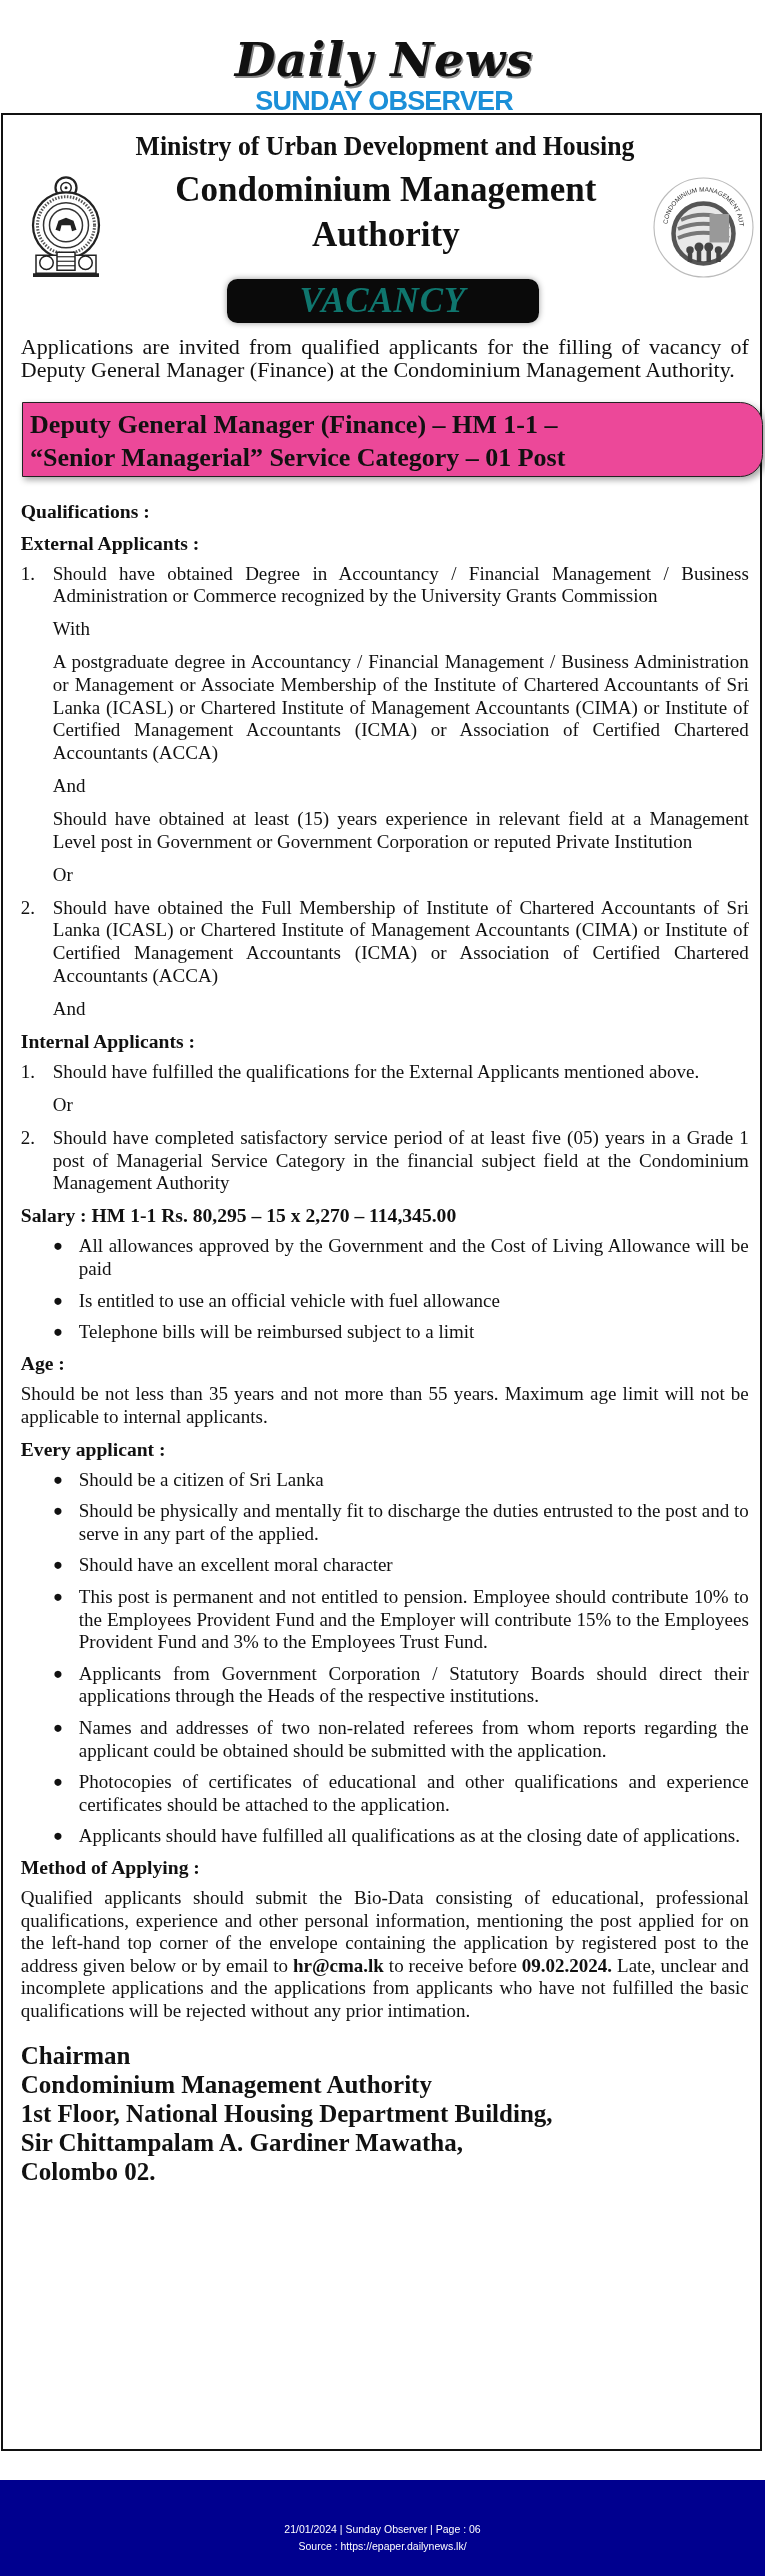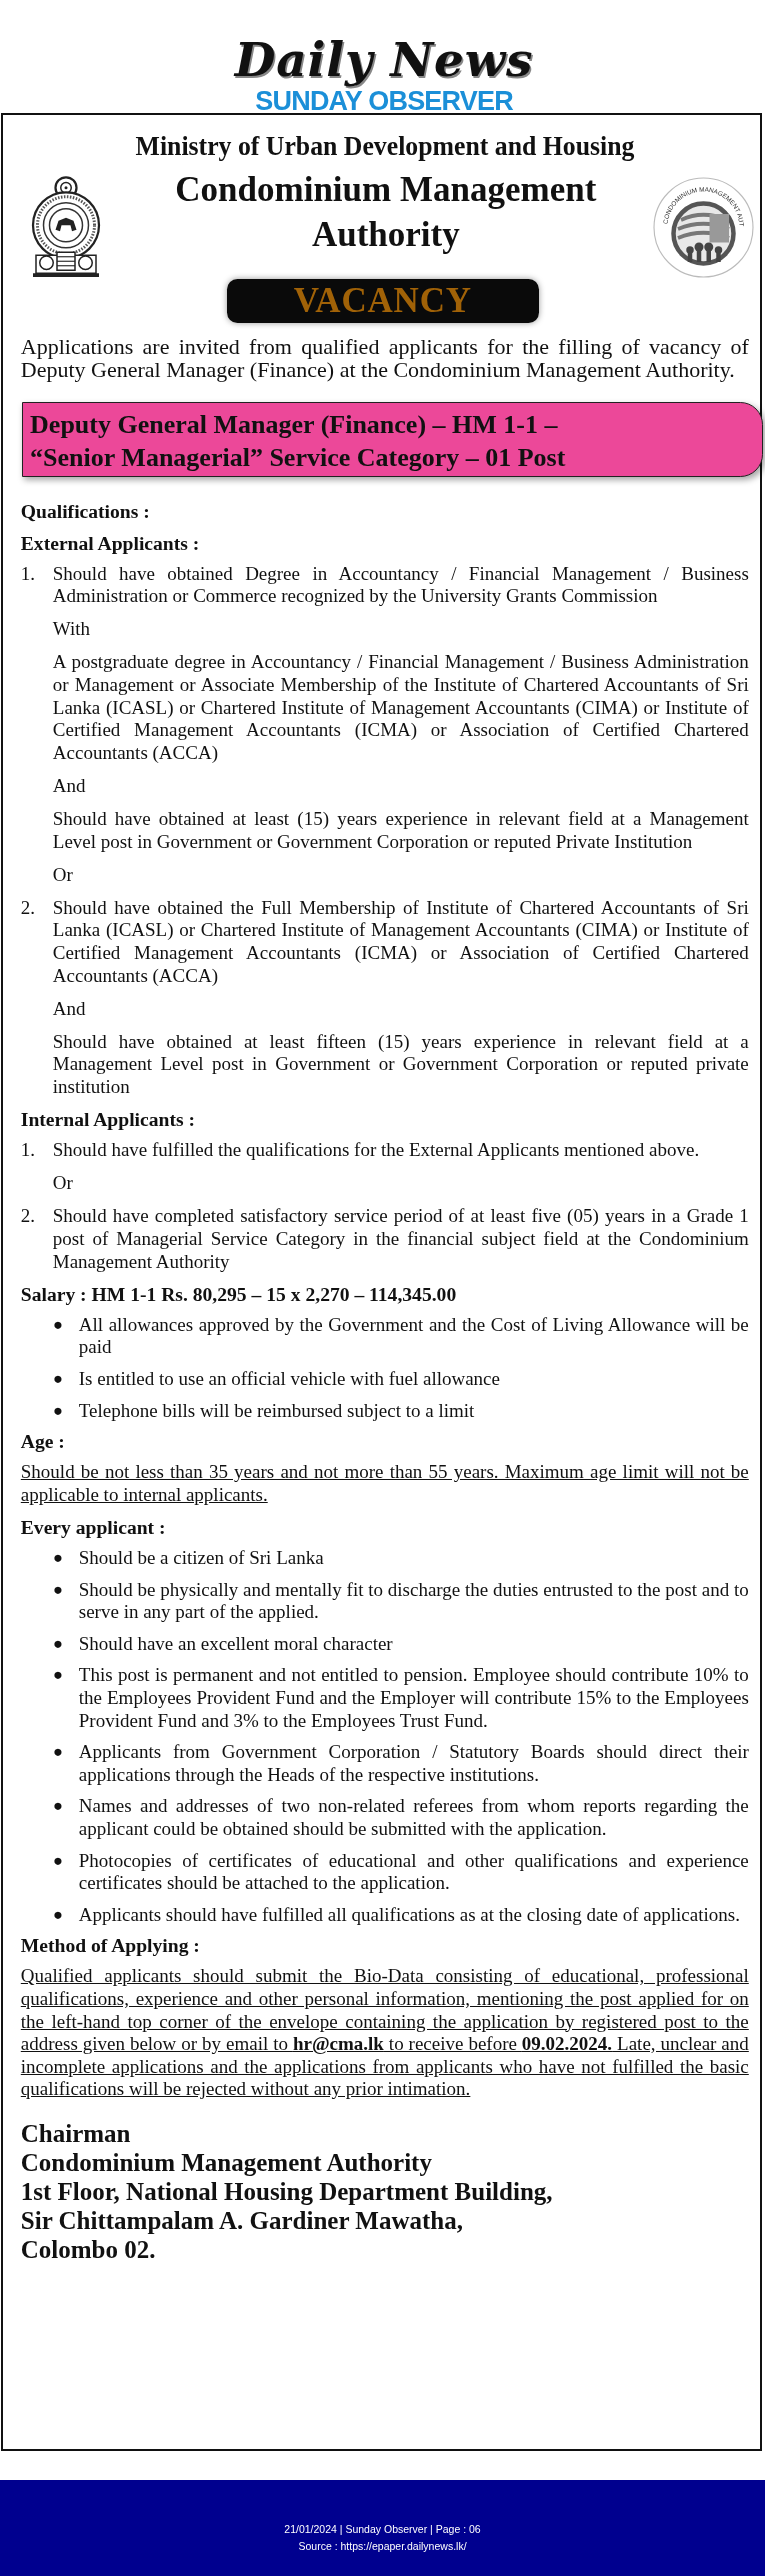--- a/index.html
+++ b/index.html
@@ -16,30 +16,30 @@
   
   .ad { position: absolute; left: 0.8px; top: 113px; width: 761px; height: 2338px; border: 2.3px solid #111; border-bottom-width: 2.3px; box-sizing: border-box; background: #fff; }
   .inner { position: absolute; left: 18px; top: 0; width: 728px; }
 
   .ministry { position: absolute; left: 0; top: 15px; width: 728px; text-align: center; font-size: 28px; font-weight: bold; font-family: "Liberation Serif", serif; transform: scaleX(0.92); transform-origin: center; }
   .authority { position: absolute; left: 105px; top: 52px; width: 520px; text-align: center; font-size: 35px; font-weight: bold; line-height: 45px; }
   .emblem { position: absolute; left: 9px; top: 59px; width: 72px; height: 104px; }
   .cma-logo { position: absolute; left: 630px; top: 60px; width: 105px; height: 105px; }
 
   .vacancy-pill { position: absolute; left: 206px; top: 164px; width: 312px; height: 44px; background: #0a0a0a; border-radius: 10.5px; box-shadow: 0 0 6px rgba(0,0,0,0.4); display: flex; align-items: center; justify-content: center; }
-  .vacancy-pill span { color: #a16207; font-size: 35px; font-weight: bold; letter-spacing: 0.8px; }
+  .vacancy-pill span { color: #0f766e; font-size: 35px; font-weight: bold; letter-spacing: 0.8px; font-style: italic; }
 
   .intro { position: absolute; left: 0; top: 220px; width: 728px; font-size: 22px; line-height: 23.4px; text-align: justify; }
 
   .post-box { position: absolute; left: 0.8px; top: 287px; width: 741px; height: 75px; background: #ec4899; border: 1.5px solid #222; border-radius: 0 22.6px 22.6px 0; box-shadow: 2.3px 3px 6px rgba(0,0,0,0.35); box-sizing: border-box; padding: 4.5px 7.5px; }
   .post-box div { font-size: 26px; font-weight: bold; line-height: 33px; }
 
   .body-text { position: absolute; left: 0; top: 377px; width: 728px; font-size: 19px; line-height: 22.6px; }
   .h { font-weight: bold; font-size: 19.6px; margin: 9px 0 7.5px 0; line-height: 22.6px; }
-  .para { text-align: justify; margin: 0 0 10.5px 0; text-decoration: underline; }
+  .para { text-align: justify; margin: 0 0 10.5px 0; }
   .num { display: flex; margin: 0 0 10.5px 0; }
   .num .n { width: 32px; flex: 0 0 32px; }
   .num .t { flex: 1; text-align: justify; }
   .indent { margin-left: 32px; text-align: justify; margin-bottom: 10.5px; }
   .bul { display: flex; margin: 0 0 9px 32px; }
   .bul .b { width: 26px; flex: 0 0 26px; font-size: 16.6px; line-height: 22.6px; }
   .bul .t { flex: 1; text-align: justify; }
   .strong { font-weight: bold; }
 
   .signature { margin-top: 18px; font-size: 25px; font-weight: bold; line-height: 29px; }
@@ -139,21 +139,20 @@
       <div class="indent">A postgraduate degree in Accountancy / Financial Management / Business Administration or Management or Associate Membership of the Institute of Chartered Accountants of Sri Lanka (ICASL) or Chartered Institute of Management Accountants (CIMA) or Institute of Certified Management Accountants (ICMA) or Association of Certified Chartered Accountants (ACCA)</div>
       <div class="indent">And</div>
       <div class="indent">Should have obtained at least (15) years experience in relevant field at a Management Level post in Government or Government Corporation or reputed Private Institution</div>
       <div class="indent">Or</div>
 
       <div class="num">
         <span class="n">2.</span>
         <span class="t">Should have obtained the Full Membership of Institute of Chartered Accountants of Sri Lanka (ICASL) or Chartered Institute of Management Accountants (CIMA) or Institute of Certified Management Accountants (ICMA) or Association of Certified Chartered Accountants (ACCA)</span>
       </div>
       <div class="indent">And</div>
-      <div class="indent">Should have obtained at least fifteen (15) years experience in relevant field at a Management Level post in Government or Government Corporation or reputed private institution</div>
 
       <div class="h">Internal Applicants :</div>
       <div class="num">
         <span class="n">1.</span>
         <span class="t">Should have fulfilled the qualifications for the External Applicants mentioned above.</span>
       </div>
       <div class="indent">Or</div>
       <div class="num">
         <span class="n">2.</span>
         <span class="t">Should have completed satisfactory service period of at least five (05) years in a Grade 1 post of Managerial Service Category in the financial subject field at the Condominium Management Authority</span>

